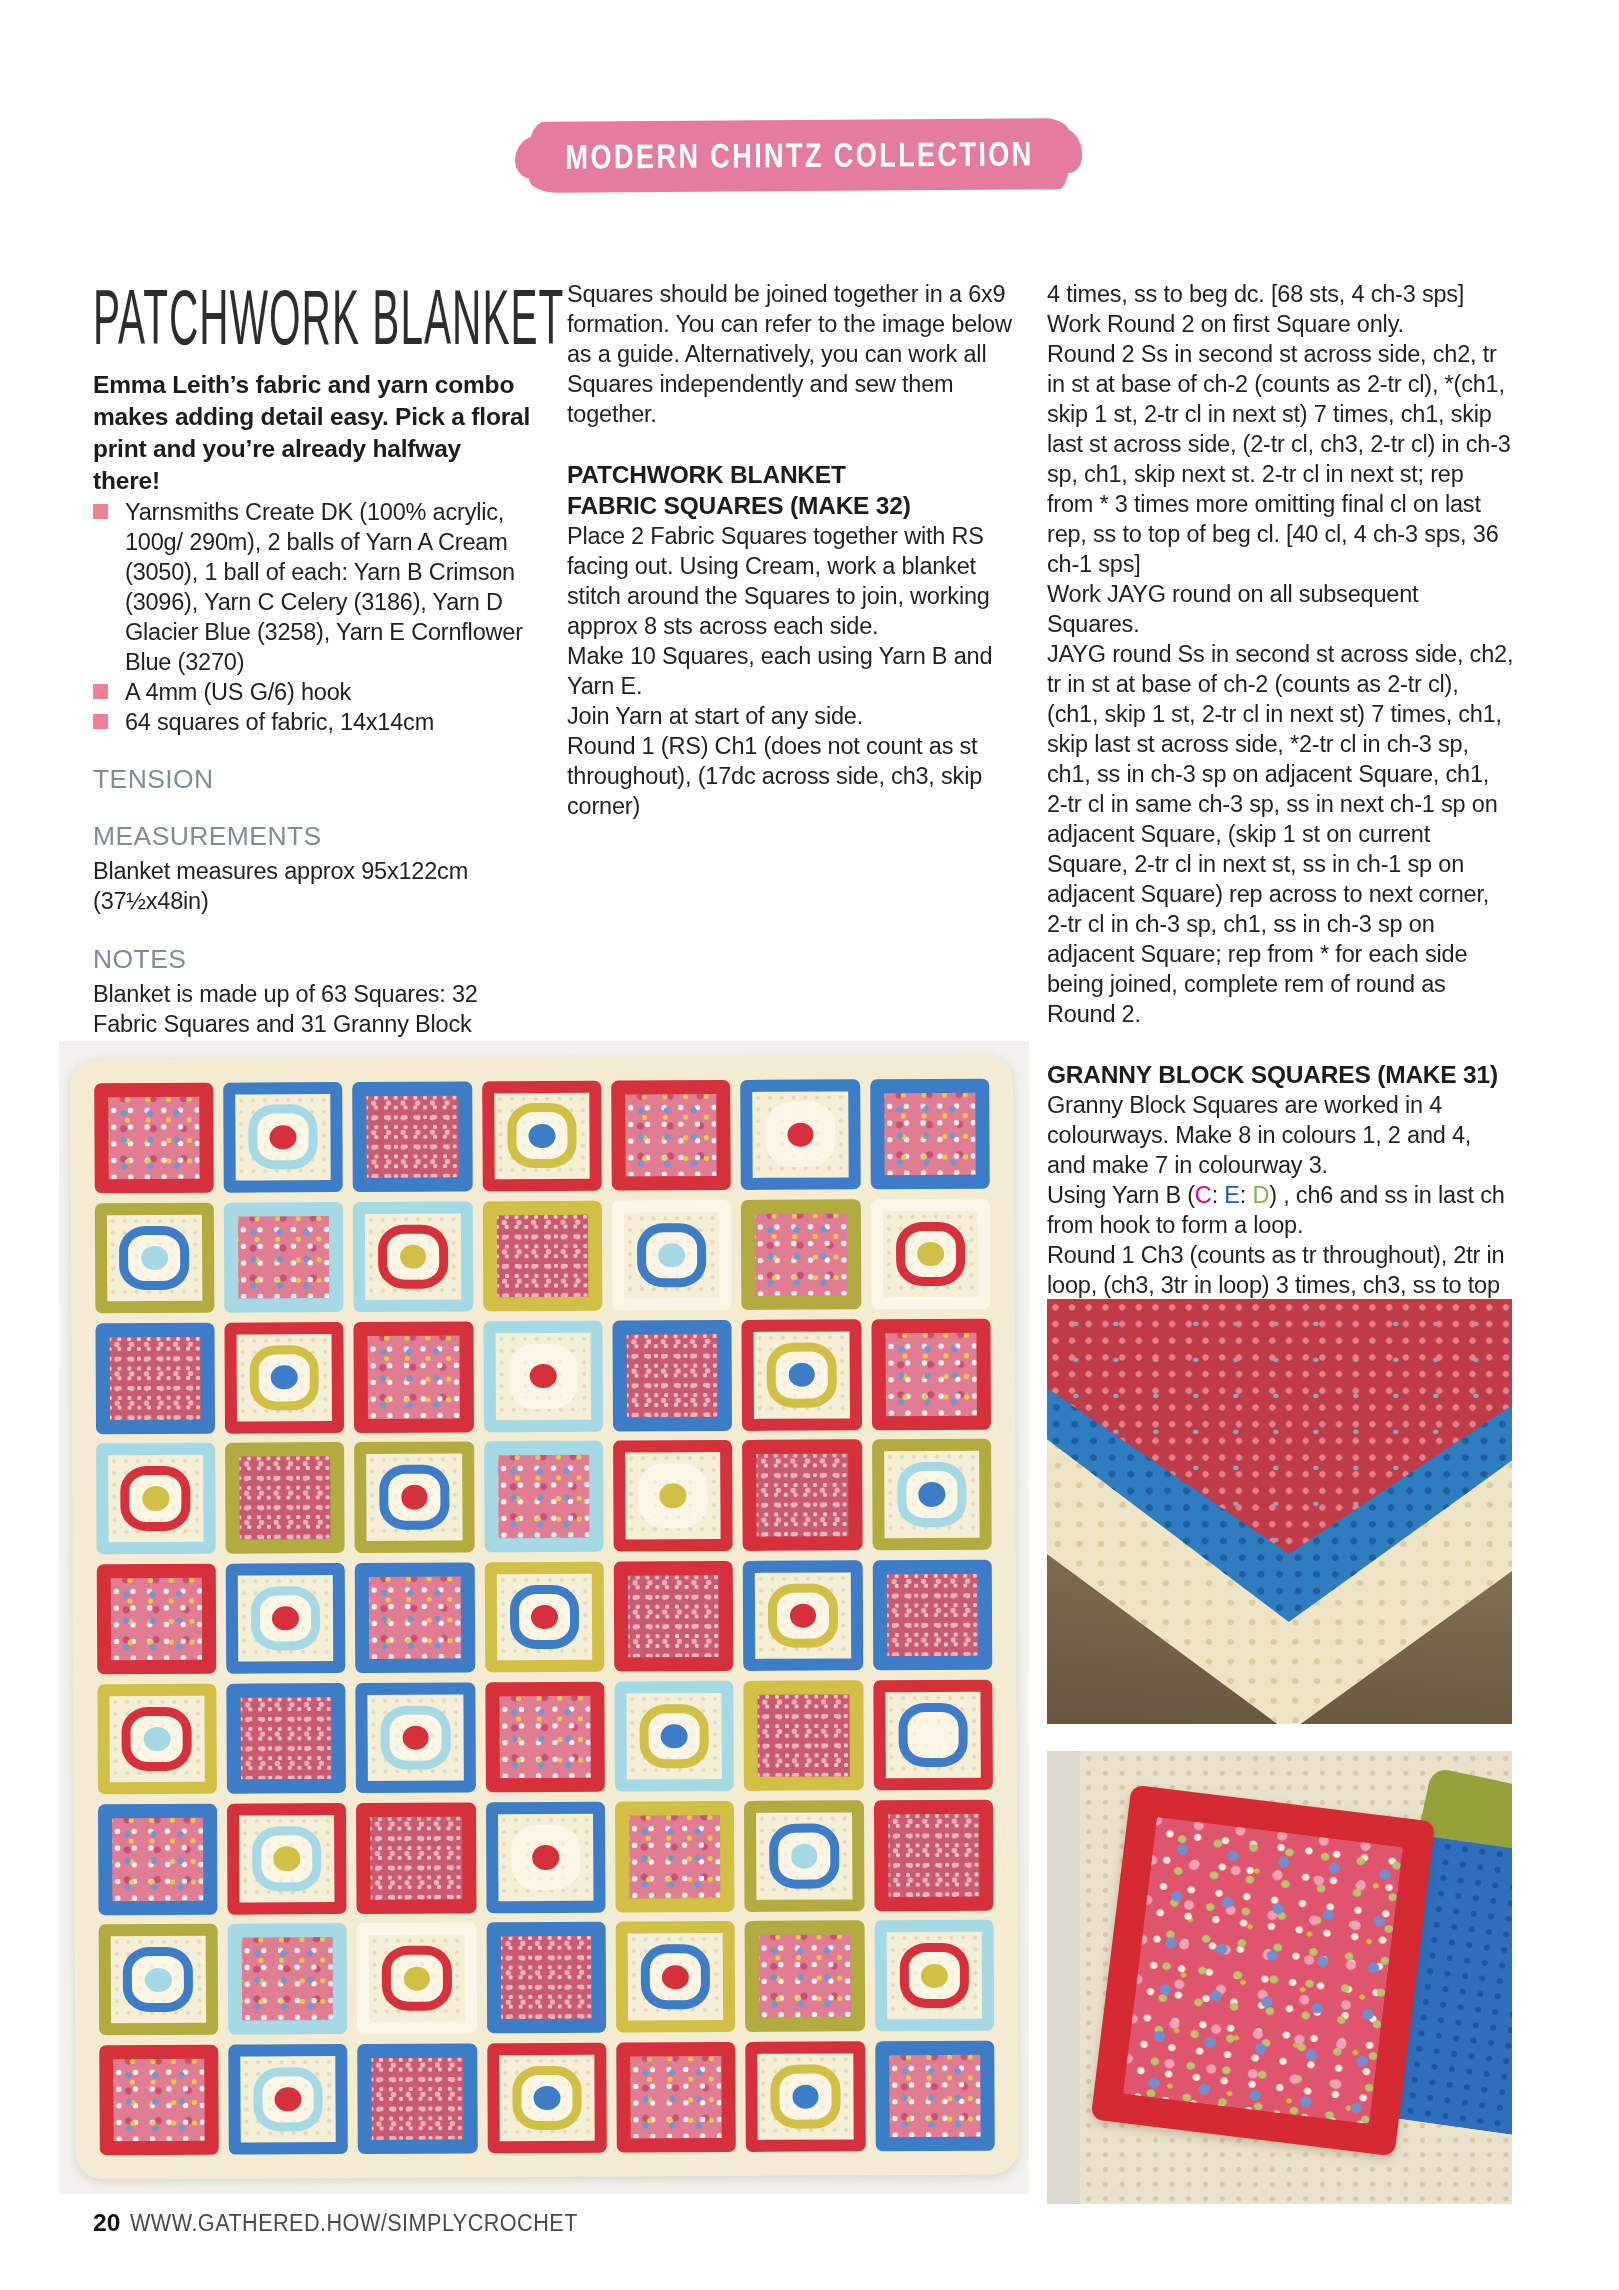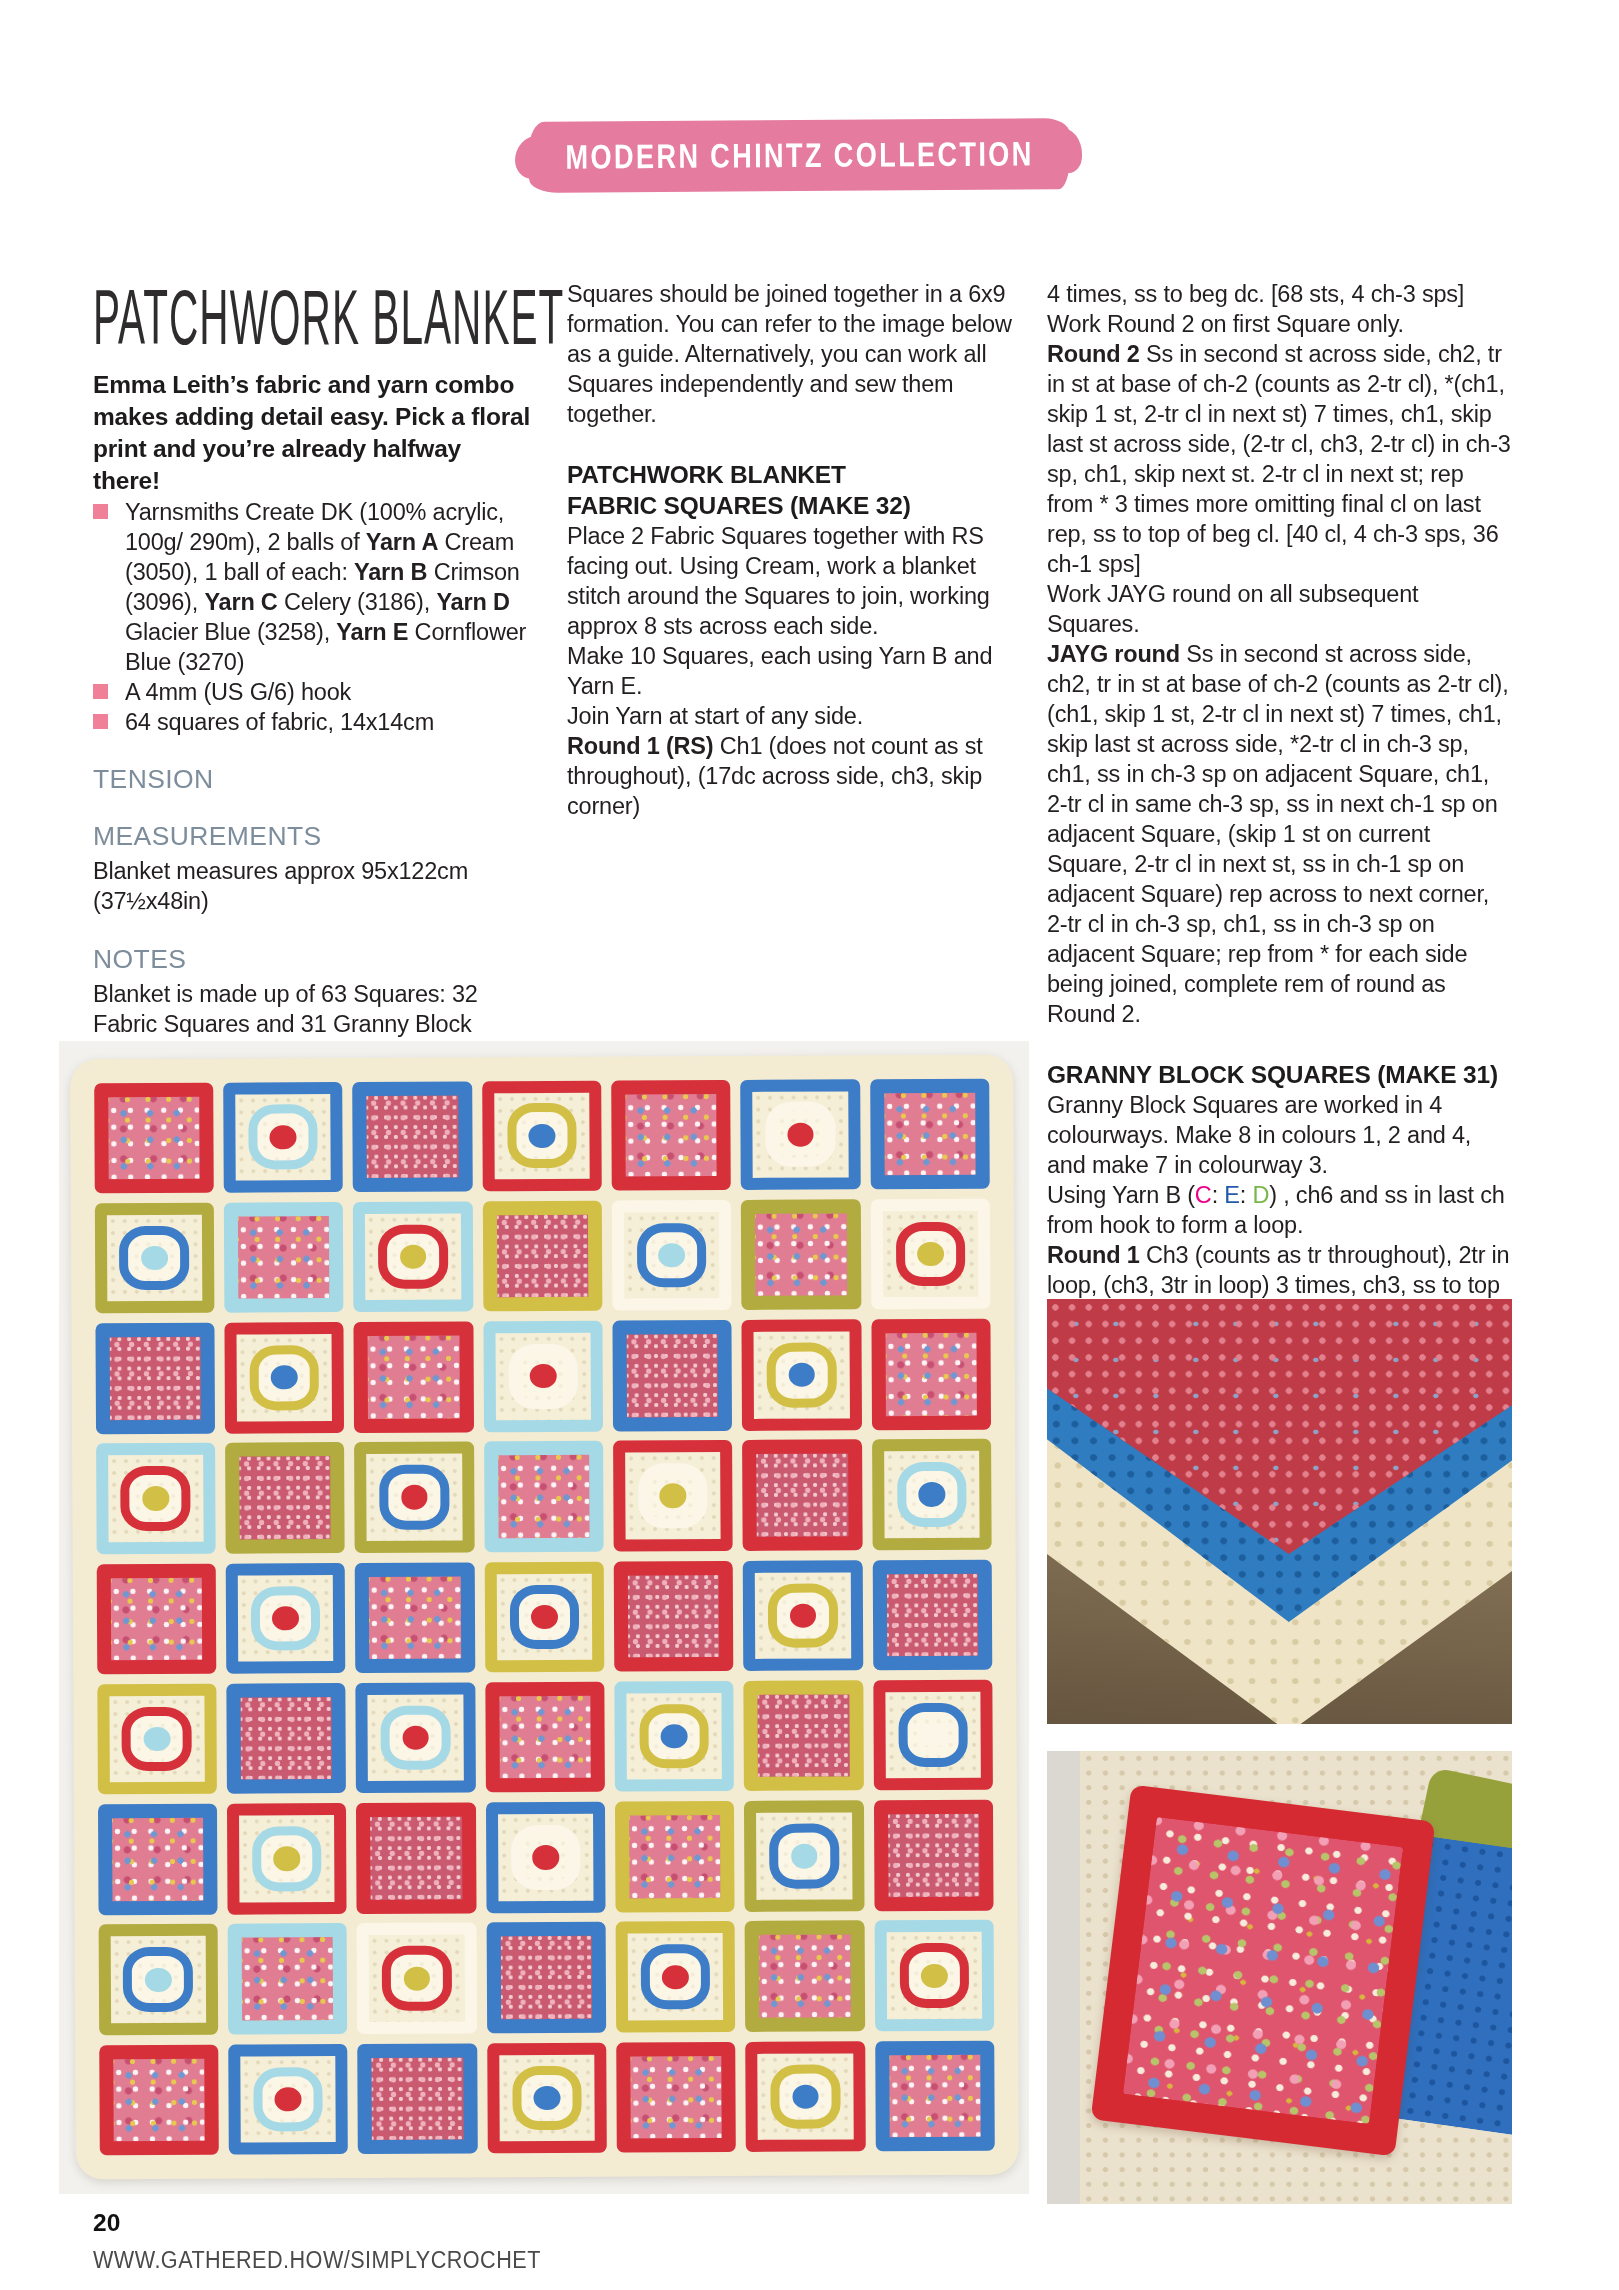--- a/index.html
+++ b/index.html
@@ -17,21 +17,21 @@
   .banner-text{display:inline-block;color:#ffffff;font-weight:700;font-size:34px;letter-spacing:2.9px;
           transform:scaleX(.8);white-space:nowrap;z-index:1;}
 
   
   .col{position:absolute;top:279px;font-size:23.5px;line-height:30px;letter-spacing:-0.2px;}
   .col p{margin:0;}
   .col-left{left:93px;width:439px;}
   .col-mid{left:567px;width:456px;}
   .col-right{left:1047px;width:467px;}
   .gap{height:30px;}
-  .b{font-weight:700;}
+  .b{font-weight:400;}
 
   .title{margin:0 0 13.7px 0;font-size:78px;font-weight:400;color:#2e2c2d;white-space:nowrap;
          transform:scaleX(.52);transform-origin:left center;letter-spacing:2px;line-height:76px;}
   .standfirst{font-weight:700;font-size:24.5px;line-height:32px;margin:0 0 9.8px 0;color:#1d1b1c;}
 
   ul.materials{list-style:none;margin:0;padding:0;}
   ul.materials li{position:relative;padding-left:32px;margin:0;}
   .bullet{position:absolute;left:0;top:7.8px;width:14.7px;height:14.7px;background:#ef8098;display:inline-block;}
 
   .subhead{margin:27.4px 0 4.9px 0;font-size:26.5px;font-weight:400;color:#7d8d9b;letter-spacing:0.4px;}
@@ -99,21 +99,21 @@
   .p2-floral{width:100%;height:100%;border-radius:3.9px;background-color:#e0556e;
      background-image:radial-gradient(#6f8fd0 5.3px,transparent 6px),
                       radial-gradient(#f2a0b5 4.5px,transparent 5.3px),
                       radial-gradient(#b7c46a 3.9px,transparent 4.7px),
                       radial-gradient(#f7ecdb 3.3px,transparent 4.1px),
                       radial-gradient(#d8b63c 2.5px,transparent 3.1px);
      background-size:51px 47px,42px 40px,36px 32px,28px 26.5px,60px 56px;
      background-position:3.9px 5.9px,21.6px 23.5px,9.8px 35px,29px 2px,15.7px 13.7px;}
 
   
-  .footer{position:absolute;left:93px;top:2209px;display:flex;align-items:baseline;gap:9.8px;flex-direction:column;}
+  .footer{position:absolute;left:93px;top:2209px;display:flex;align-items:baseline;gap:9.8px;}
   .page-number{font-weight:700;font-size:24.5px;color:#111111;}
   .footer-url{display:inline-block;font-size:23.5px;letter-spacing:0.5px;color:#4a4a4a;
               transform:scaleX(.92);transform-origin:left center;white-space:nowrap;}
 </style>
 </head>
 <body>
 
 <div class="page">
 
   <div class="banner">

